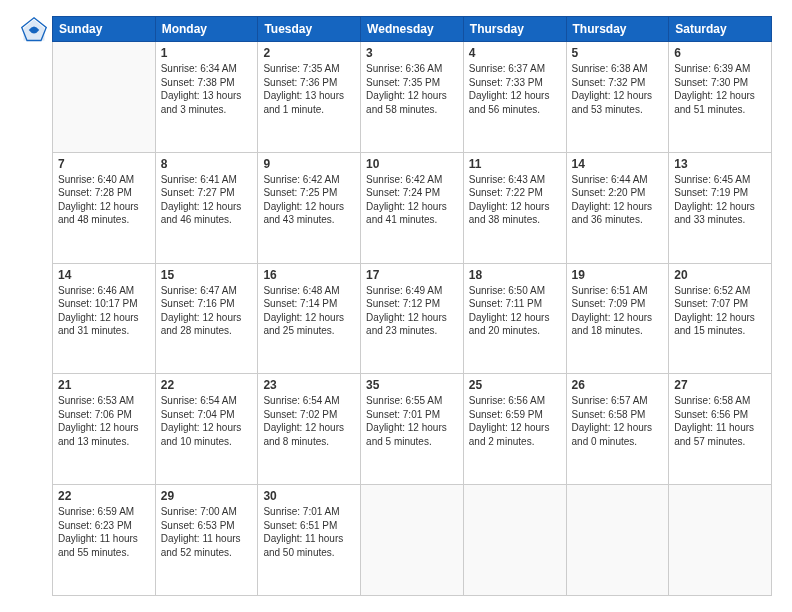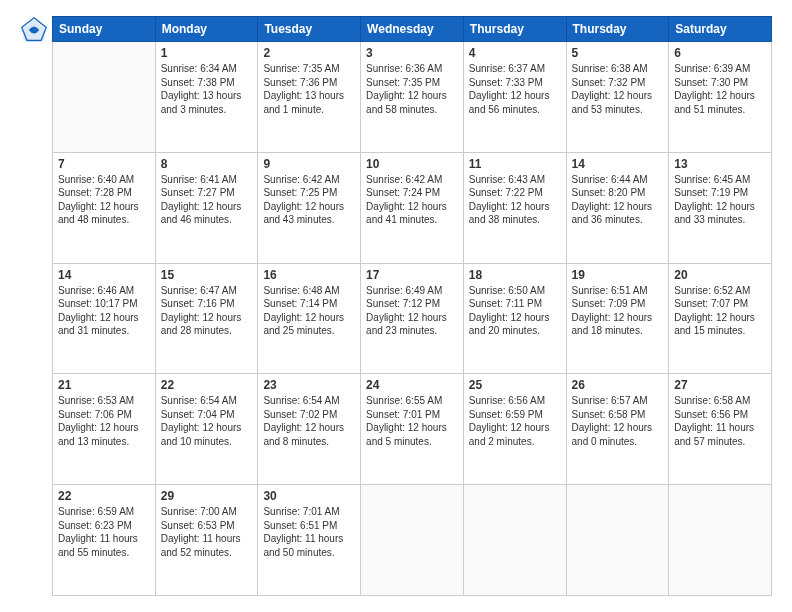--- a/index.html
+++ b/index.html
@@ -170,21 +170,21 @@
           <td>
             <span class="day-number">10</span>
             <div class="day-info"><span>Sunrise: 6:42 AM</span><br><span>Sunset: 7:24 PM</span><br><span>Daylight: 12 hours and 41 minutes.</span></div>
           </td>
           <td>
             <span class="day-number">11</span>
             <div class="day-info"><span>Sunrise: 6:43 AM</span><br><span>Sunset: 7:22 PM</span><br><span>Daylight: 12 hours and 38 minutes.</span></div>
           </td>
           <td>
             <span class="day-number">14</span>
-            <div class="day-info"><span>Sunrise: 6:44 AM</span><br><span>Sunset: 8:20 PM</span><br><span>Daylight: 12 hours and 36 minutes.</span></div>
+            <div class="day-info"><span>Sunrise: 6:44 AM</span><br><span>Sunset: 2:20 PM</span><br><span>Daylight: 12 hours and 36 minutes.</span></div>
           </td>
           <td>
             <span class="day-number">13</span>
             <div class="day-info"><span>Sunrise: 6:45 AM</span><br><span>Sunset: 7:19 PM</span><br><span>Daylight: 12 hours and 33 minutes.</span></div>
           </td>
         </tr>
         <tr class="week-row">
           <td>
             <span class="day-number">14</span>
             <div class="day-info"><span>Sunrise: 6:46 AM</span><br><span>Sunset: 10:17 PM</span><br><span>Daylight: 12 hours and 31 minutes.</span></div>
@@ -221,21 +221,21 @@
           </td>
           <td>
             <span class="day-number">22</span>
             <div class="day-info"><span>Sunrise: 6:54 AM</span><br><span>Sunset: 7:04 PM</span><br><span>Daylight: 12 hours and 10 minutes.</span></div>
           </td>
           <td>
             <span class="day-number">23</span>
             <div class="day-info"><span>Sunrise: 6:54 AM</span><br><span>Sunset: 7:02 PM</span><br><span>Daylight: 12 hours and 8 minutes.</span></div>
           </td>
           <td>
-            <span class="day-number">24</span>
+            <span class="day-number">35</span>
             <div class="day-info"><span>Sunrise: 6:55 AM</span><br><span>Sunset: 7:01 PM</span><br><span>Daylight: 12 hours and 5 minutes.</span></div>
           </td>
           <td>
             <span class="day-number">25</span>
             <div class="day-info"><span>Sunrise: 6:56 AM</span><br><span>Sunset: 6:59 PM</span><br><span>Daylight: 12 hours and 2 minutes.</span></div>
           </td>
           <td>
             <span class="day-number">26</span>
             <div class="day-info"><span>Sunrise: 6:57 AM</span><br><span>Sunset: 6:58 PM</span><br><span>Daylight: 12 hours and 0 minutes.</span></div>
           </td>

